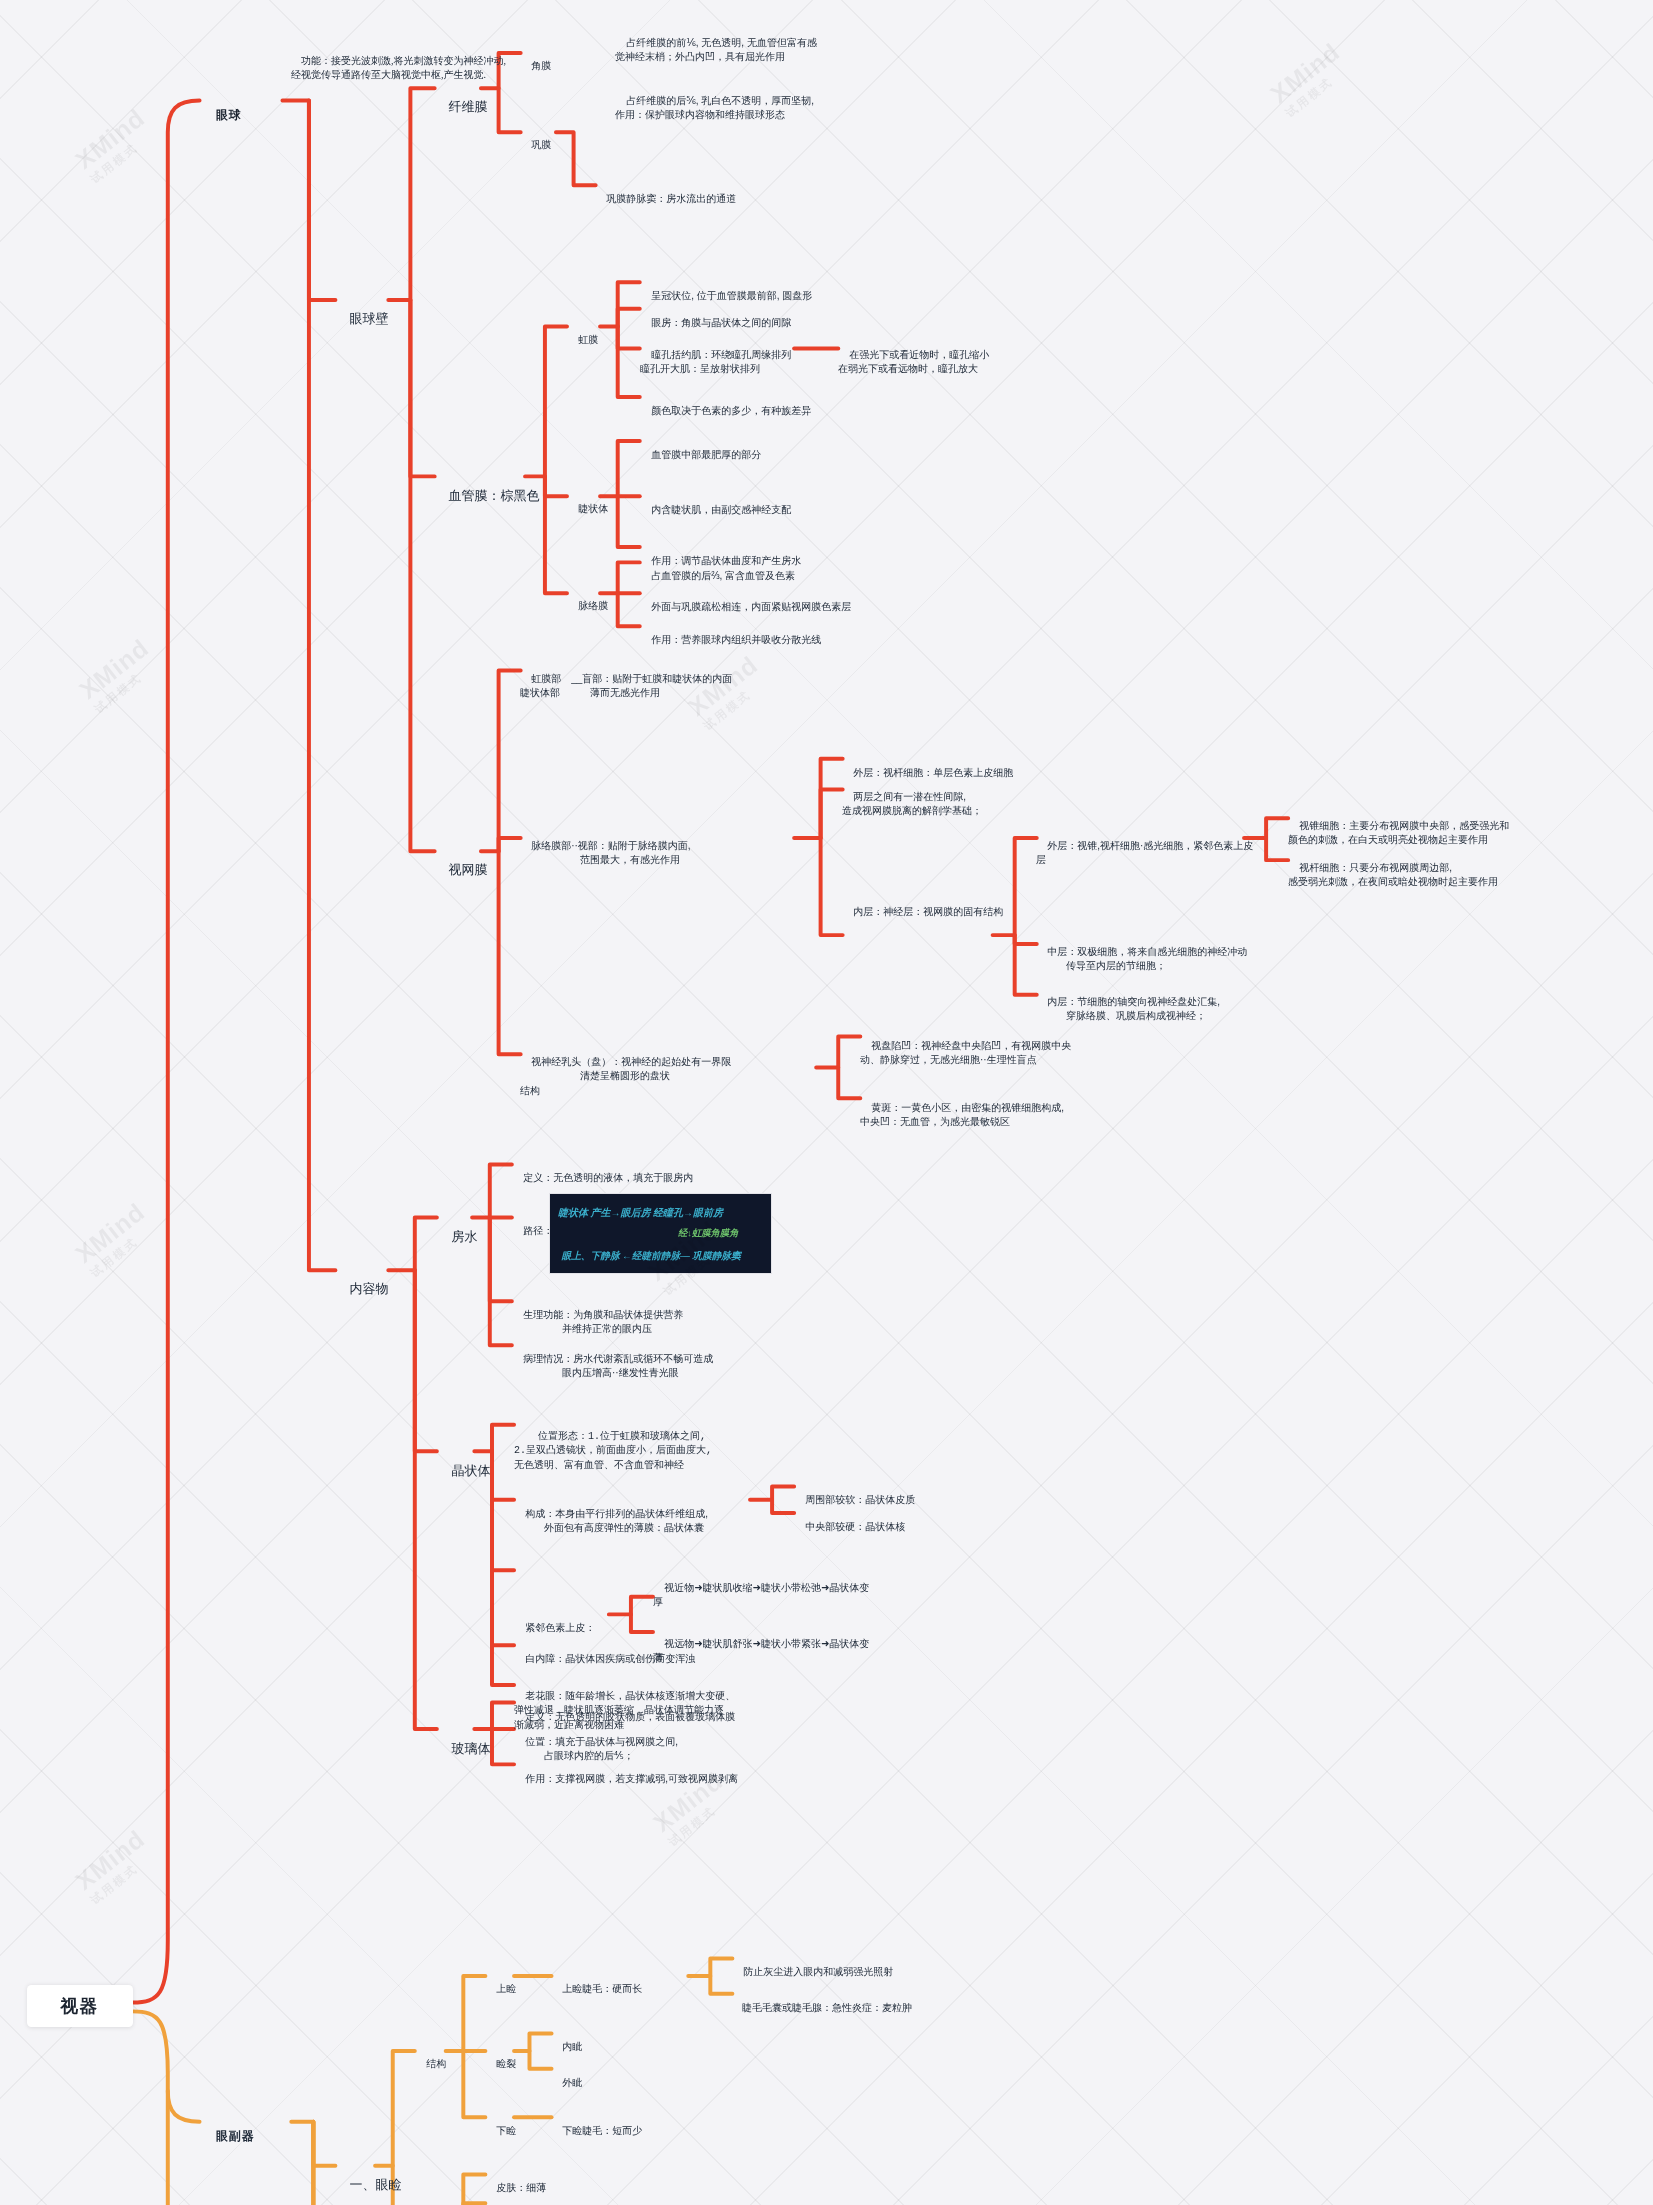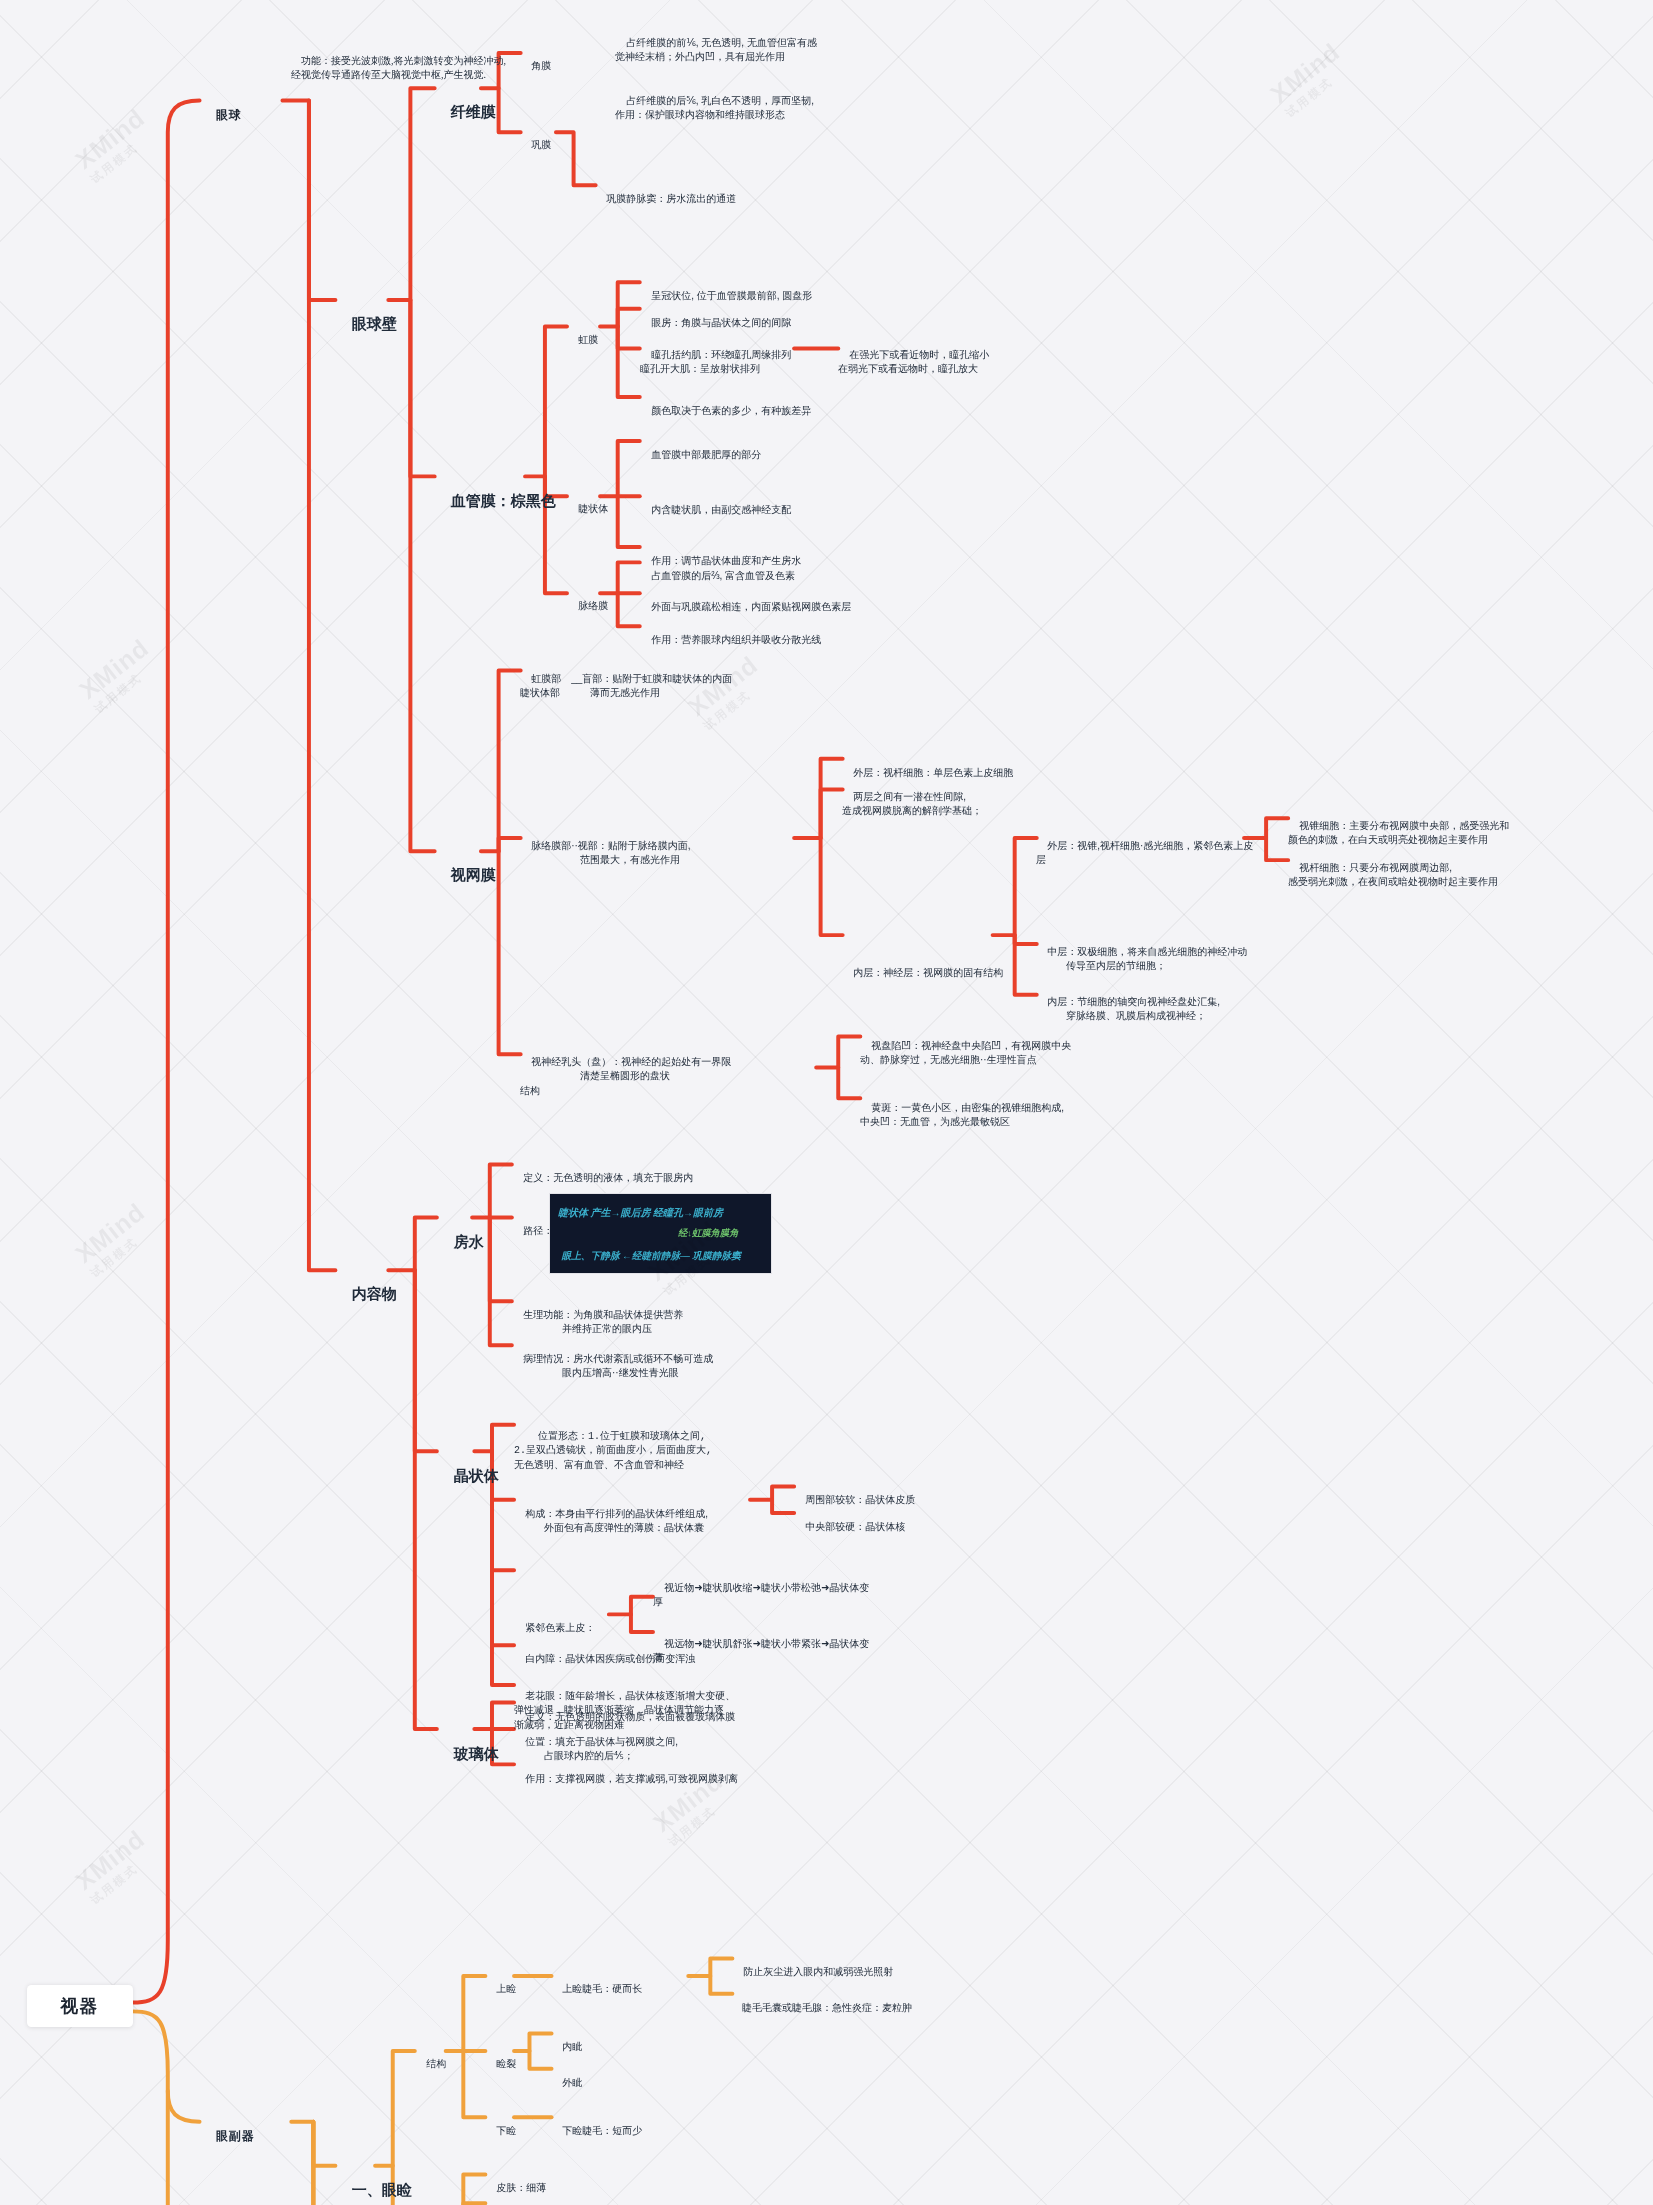--- a/index.html
+++ b/index.html
@@ -45,21 +45,21 @@
     position:absolute;
     background:#ffffff;
     border-radius:4.4px;
     box-shadow:0 0.9px 4.4px rgba(0,0,0,.10);
     font-size:17.6px;font-weight:700;
     color:#1c2430;
     display:flex;align-items:center;justify-content:center;
     letter-spacing:1.3px;
   }
   .l1{font-size:12px;font-weight:700;letter-spacing:0.9px;}
-  .l2{font-size:15px;font-weight:700;}
+  .l2{font-size:13px;font-weight:400;}
 
   .pathimg{
     position:absolute;
     background:#0f172a;
     border:0.4px solid #e3e3e8;
   }
   .hw{position:absolute;white-space:nowrap;font-family:"Liberation Serif","DejaVu Serif",serif;font-style:italic;font-weight:700;}
 </style>
 </head>
 <body>
@@ -323,21 +323,21 @@
     <span>脉络膜部··视部：贴附于脉络膜内面,
 　　　　　　范围最大，有感光作用</span>
   </div>
   <div class="node" style="left:842px;top:751px;">
     <span>外层：视杆细胞：单层色素上皮细胞</span>
   </div>
   <div class="node" style="left:842px;top:775px;">
     <span>两层之间有一潜在性间隙,
 造成视网膜脱离的解剖学基础；</span>
   </div>
-  <div class="node" style="left:842px;top:951px;">
+  <div class="node" style="left:842px;top:890px;">
     <span>内层：神经层：视网膜的固有结构</span>
   </div>
   <div class="node" style="left:1036px;top:824px;">
     <span>外层：视锥,视杆细胞·感光细胞，紧邻色素上皮
 层</span>
   </div>
   <div class="node" style="left:1288px;top:804px;">
     <span>视锥细胞：主要分布视网膜中央部，感受强光和
 颜色的刺激，在白天或明亮处视物起主要作用</span>
   </div>

